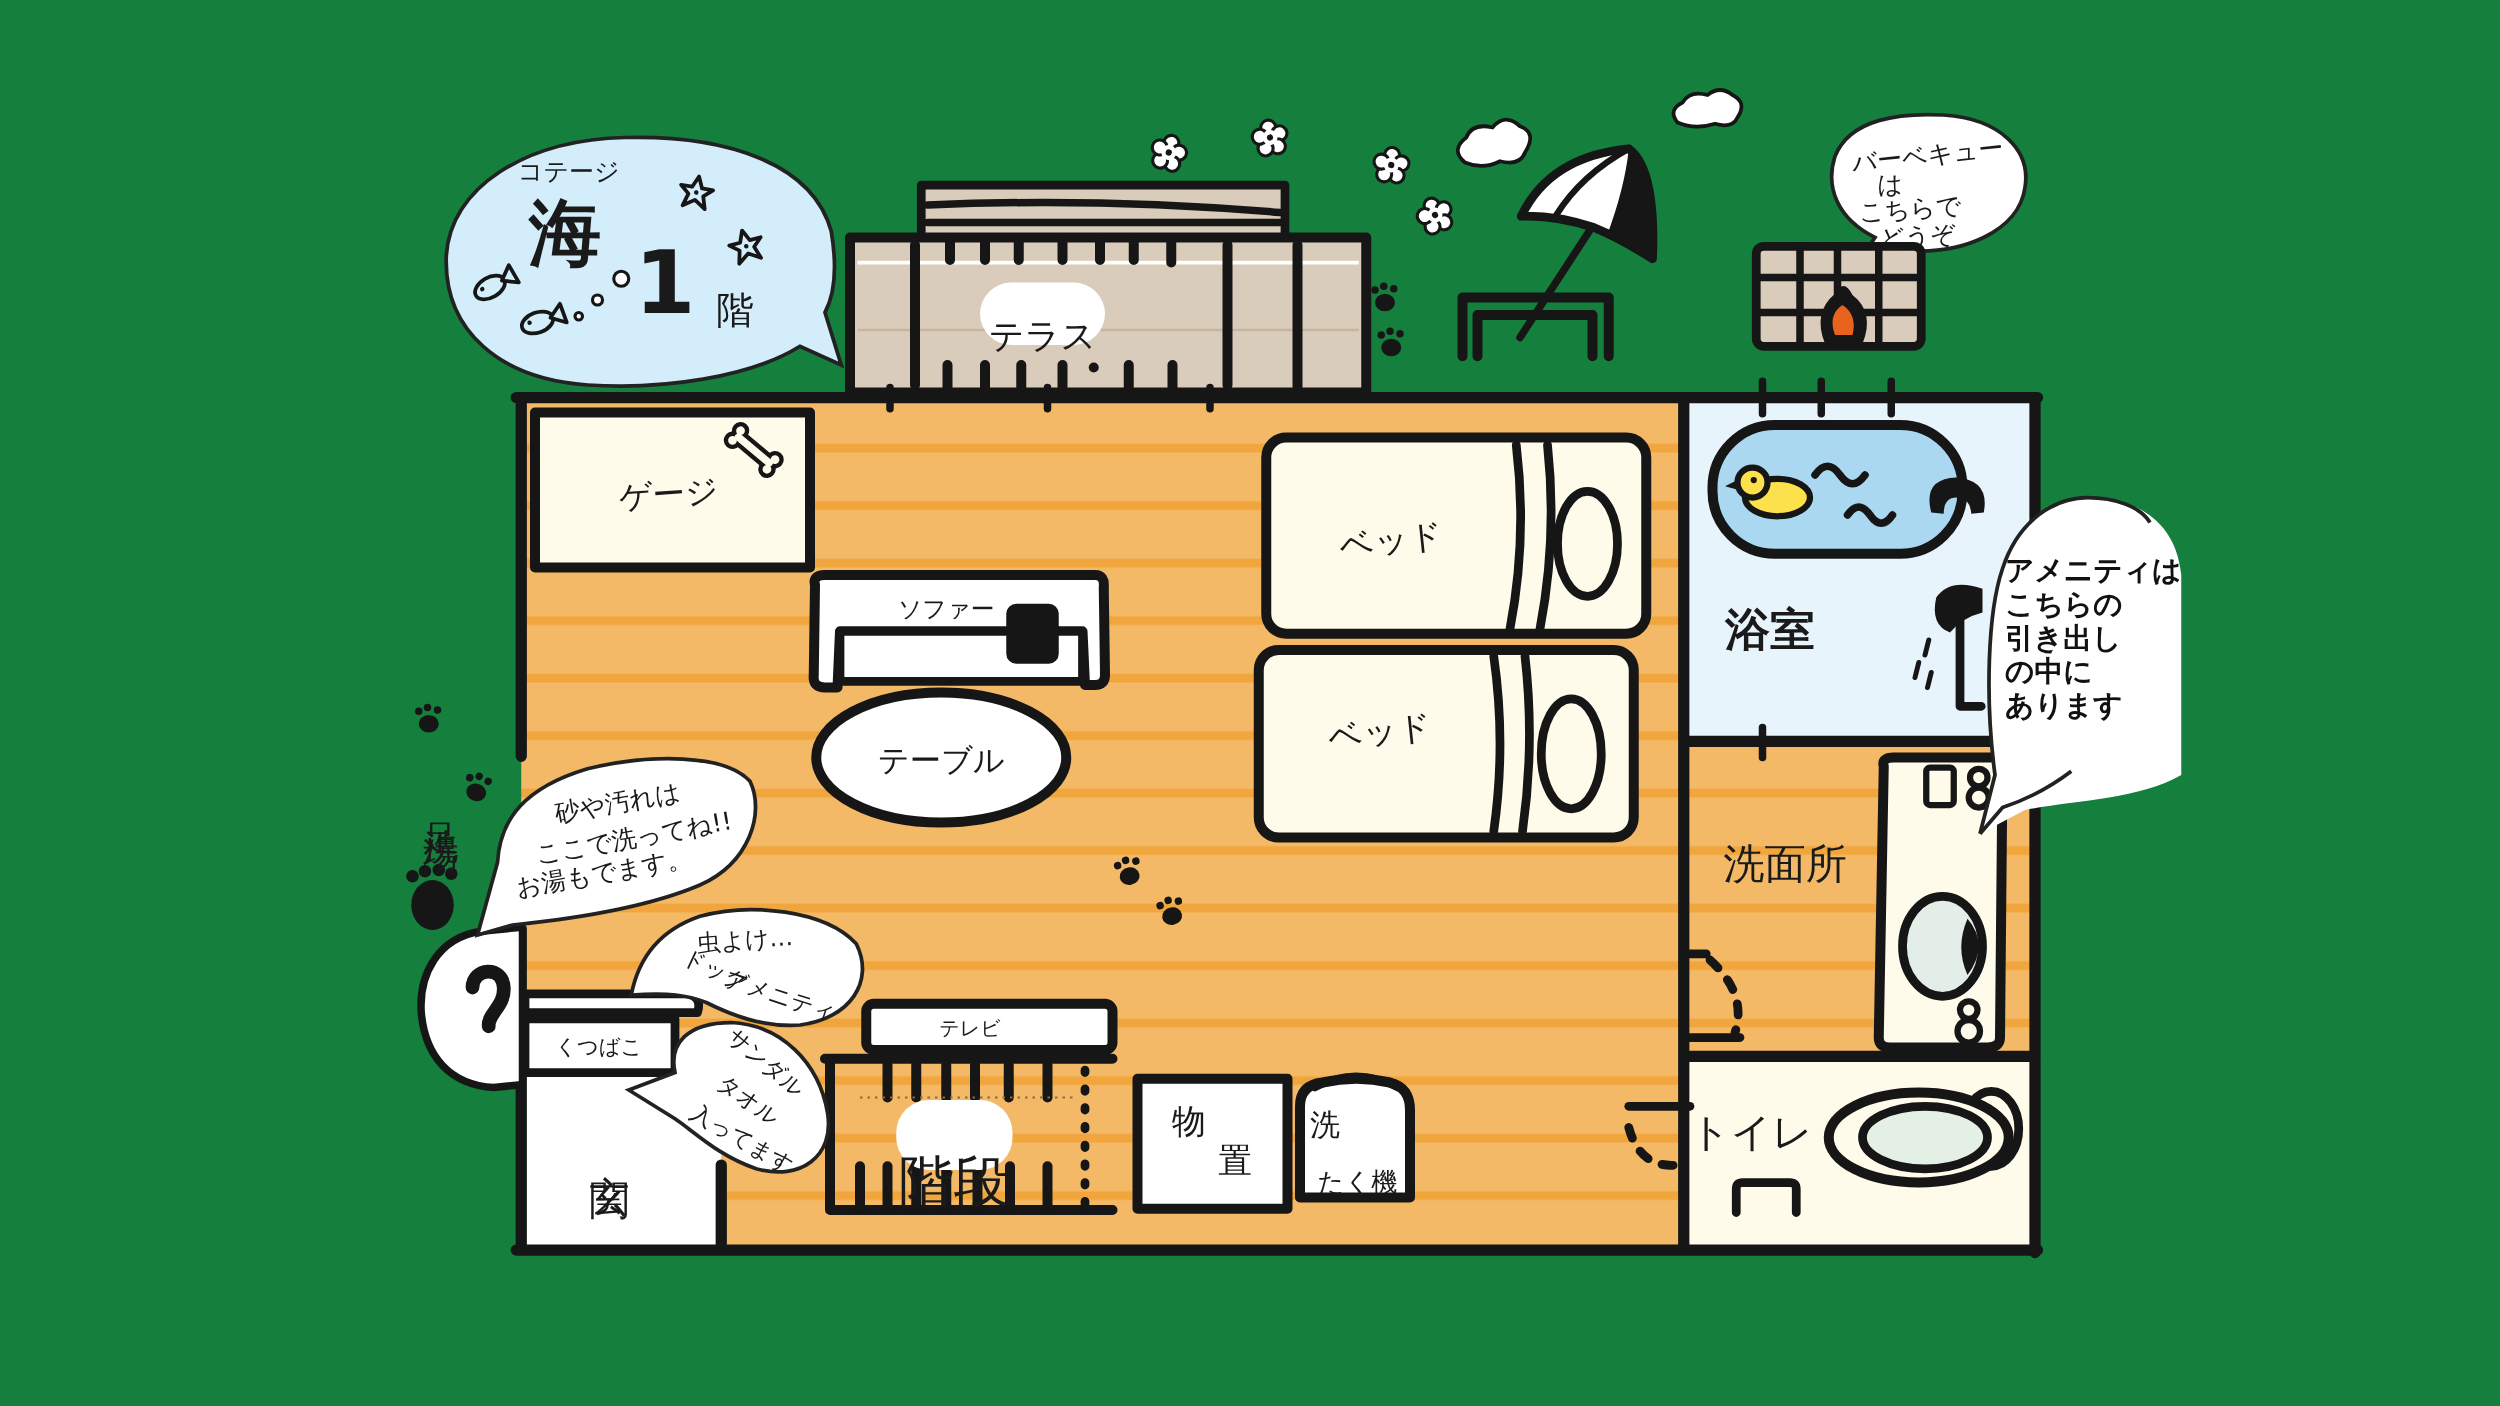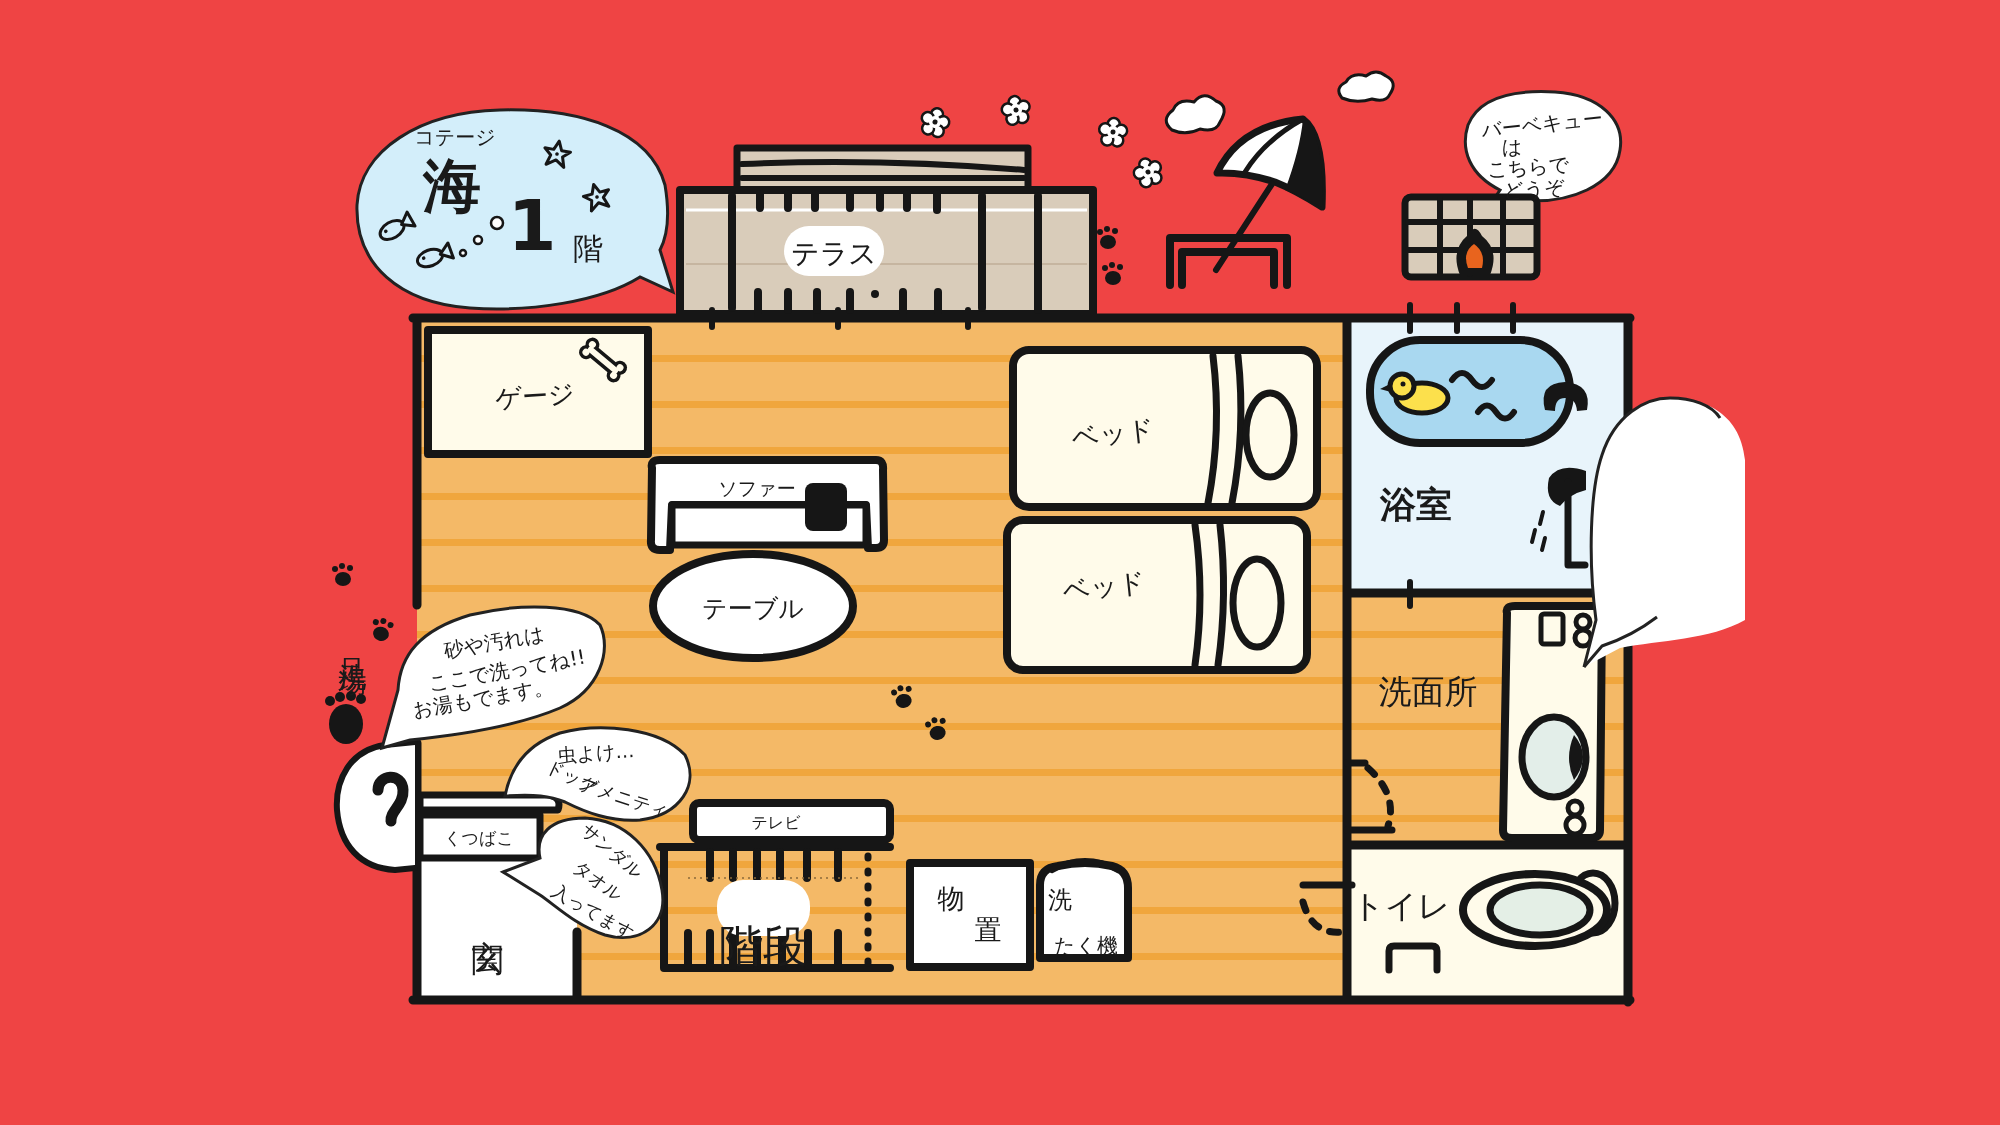--- a/index.html
+++ b/index.html
@@ -1,16 +1,16 @@
 <!DOCTYPE html>
 <html><head>
 <meta charset="utf-8">
 <style>
   html, body { margin: 0; padding: 0; background: #ffffff; }
-  #canvas { position: relative; width: 2000px; height: 1125px; overflow: hidden; background: #ef4444; }
+  #canvas { position: relative; width: 2000px; height: 1125px; overflow: hidden; background: #15803d; }
   #map { position: absolute; left: 0; top: 0; width: 2000px; height: 1125px; }
   .lbl {
     position: absolute; transform: translate(-50%, -50%);
     white-space: nowrap; color: #1a1a1a;
     font-family: "DejaVu Sans", sans-serif; line-height: 1;
   }
   .vert { writing-mode: vertical-rl; letter-spacing: 6px; }
   .bold { font-weight: bold; }
   .note { font-size: 20px; }
   .amenity-text {
@@ -248,21 +248,21 @@
     <use href="#paw" transform="translate(1108 238)"></use>
     <use href="#paw" transform="translate(1113 274)"></use>
   </g>
 </svg>
 
 <div class="lbl" style="left:455px;top:137px;font-size:20px;">コテージ</div>
 <div class="lbl bold" style="left:452px;top:186px;font-size:58px;">海</div>
 <div class="lbl bold" style="left:532px;top:226px;font-size:70px;">1</div>
 <div class="lbl" style="left:588px;top:249px;font-size:30px;">階</div>
 
-<div class="lbl" style="left:834px;top:254px;font-size:28px;">テラス</div>
+<div class="lbl" style="left:834px;top:269px;font-size:28px;">テラス</div>
 
 <div class="lbl" style="left:1542px;top:124px;font-size:20px;transform:translate(-50%,-50%) rotate(-6deg);">バーベキュー</div>
 <div class="lbl" style="left:1512px;top:147px;font-size:20px;">は</div>
 <div class="lbl" style="left:1528px;top:167px;font-size:20px;transform:translate(-50%,-50%) rotate(-4deg);">こちらで</div>
 <div class="lbl" style="left:1534px;top:189px;font-size:20px;transform:translate(-50%,-50%) rotate(-4deg);">どうぞ</div>
 
 <div class="lbl" style="left:535px;top:396px;font-size:26px;transform:translate(-50%,-50%) rotate(-4deg);">ゲージ</div>
 <div class="lbl" style="left:757px;top:488px;font-size:19px;">ソファー</div>
 <div class="lbl" style="left:753px;top:608px;font-size:25px;">テーブル</div>
 <div class="lbl" style="left:1113px;top:433px;font-size:27px;transform:translate(-50%,-50%) rotate(-6deg);">ベッド</div>
@@ -287,14 +287,21 @@
 <div class="lbl note" style="left:483px;top:698px;transform:translate(-50%,-50%) rotate(-10deg);">お湯もでます。</div>
 
 <div class="lbl" style="left:596px;top:753px;font-size:19px;transform:translate(-50%,-50%) rotate(-4deg);">虫よけ…</div>
 <div class="lbl" style="left:572px;top:777px;font-size:18px;transform:translate(-50%,-50%) rotate(25deg);">ドッグ</div>
 <div class="lbl" style="left:624px;top:798px;font-size:18px;transform:translate(-50%,-50%) rotate(18deg);">アメニティ</div>
 
 <div class="lbl" style="left:612px;top:851px;font-size:18px;transform:translate(-50%,-50%) rotate(40deg);">サンダル</div>
 <div class="lbl" style="left:598px;top:881px;font-size:18px;transform:translate(-50%,-50%) rotate(35deg);">タオル</div>
 <div class="lbl" style="left:593px;top:912px;font-size:18px;transform:translate(-50%,-50%) rotate(30deg);">入ってます</div>
 
-
+<div class="amenity-text">
+  <span>アメニティは</span>
+  <span>こちらの</span>
+  <span>引き出し</span>
+  <span>の中に</span>
+  <span>あります</span>
 </div>
 
+</div>
+
 </body></html>

